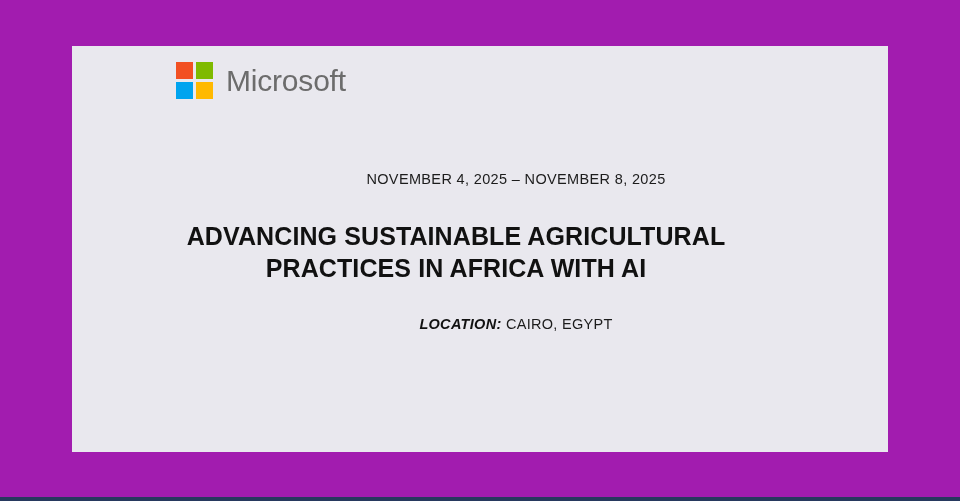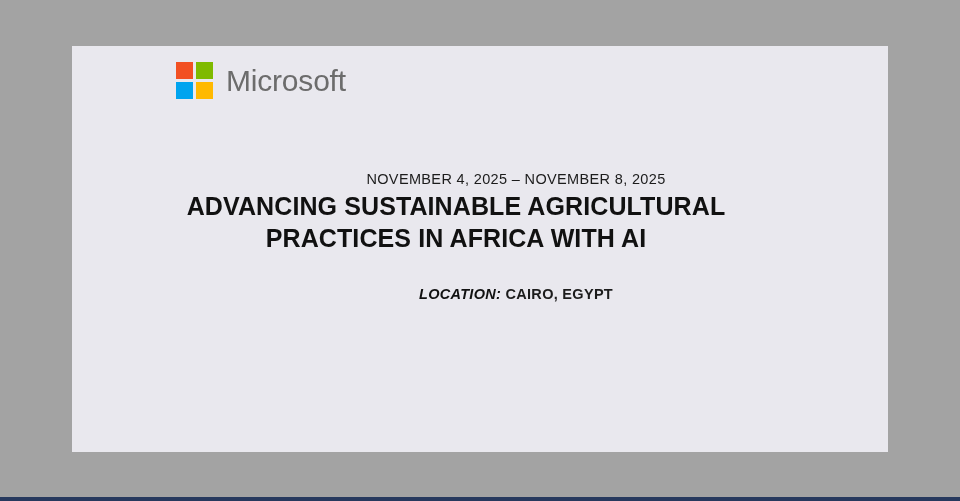--- a/index.html
+++ b/index.html
@@ -11,21 +11,21 @@
     height: 501px;
     overflow: hidden;
     font-family: "Liberation Sans", sans-serif;
     background: #27395e;
   }
 
   #canvas {
     position: relative;
     width: 960px;
     height: 497px;
-    background: #a3a3a3;
+    background: #a21caf;
   }
 
   
   #event-card {
     position: absolute;
     left: 72px;
     top: 46px;
     width: 816px;
     height: 406px;
     background: #e9e8ee;
@@ -74,21 +74,21 @@
   #event-dates {
     font-size: 14.5px;
     font-weight: 400;
     color: #1c1c1c;
     letter-spacing: 0.35px;
     line-height: 1.2;
     white-space: nowrap;
   }
 
   #event-title {
-    margin-top: 2px;
+    margin-top: 32px;
     font-size: 25px;
     font-weight: 700;
     color: #111111;
     letter-spacing: 0.1px;
     line-height: 1.28;
     max-width: 560px;
   }
 
   #event-subtitle {
     margin-top: 29px;
@@ -107,21 +107,21 @@
     color: #1c1c1c;
     letter-spacing: 0.3px;
     line-height: 1.3;
     white-space: nowrap;
   }
   #location-label {
     font-weight: 700;
     color: #111111;
     font-style: italic;
   }
-  #location-value { font-weight: 700; }
+  #location-value { font-weight: 400; }
 </style>
 </head>
 <body>
 
 <div id="canvas">
 
   <div id="event-card">
 
     <div id="brand">
       <div id="logo-grid">

